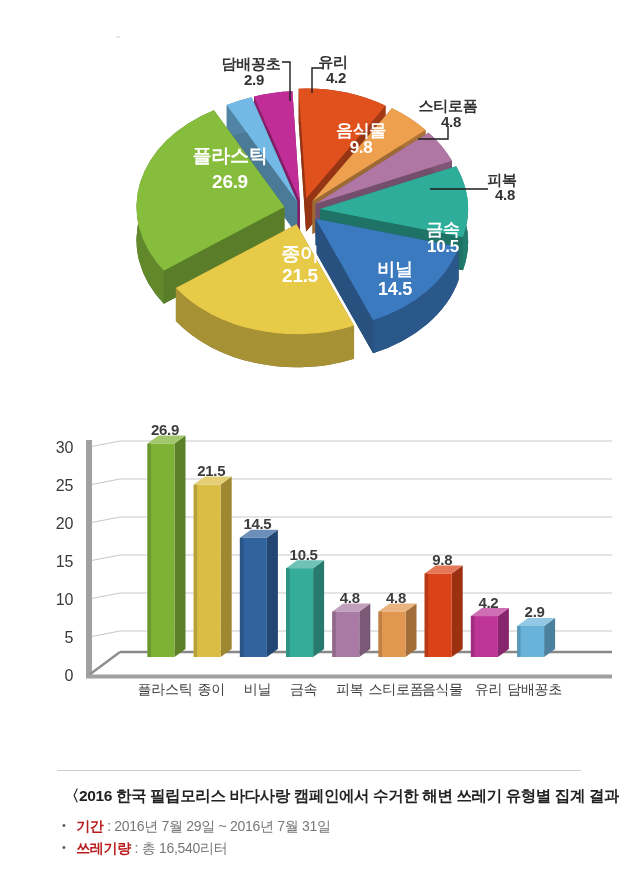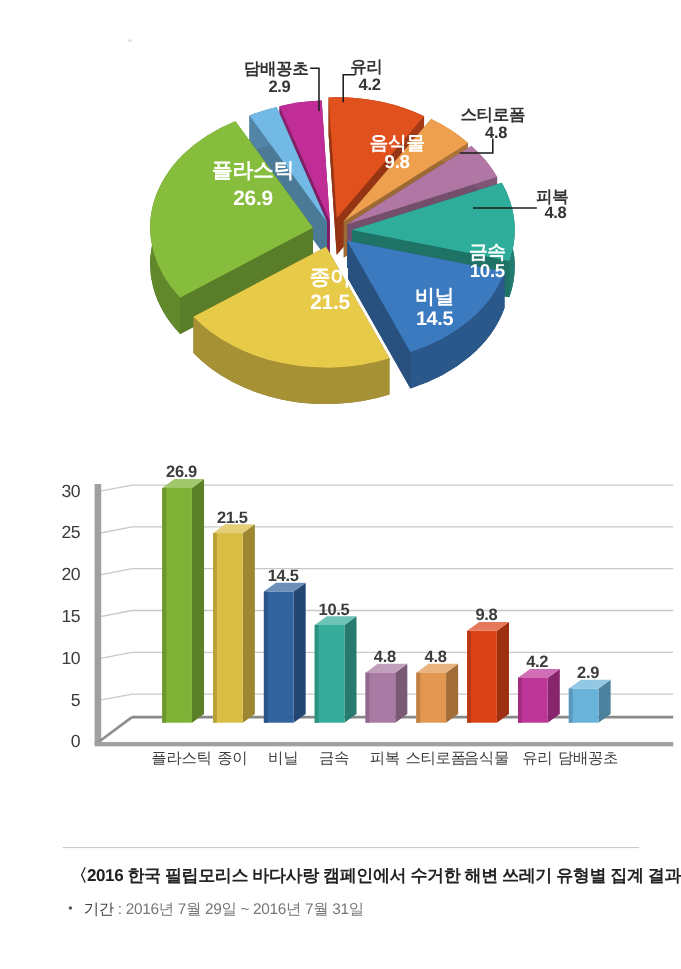--- a/index.html
+++ b/index.html
@@ -8,21 +8,21 @@
   #charts{position:absolute;left:0;top:0;}
   .speck{position:absolute;left:116px;top:36px;width:4px;height:2px;background:#e3e3e3;border-radius:1px;}
   .caption{position:absolute;left:0;top:770px;width:619px;height:111px;}
   .divider{position:absolute;left:57px;top:0;width:524px;height:1px;background:#cccccc;}
   .cap-title{position:absolute;left:64px;top:16px;width:540px;font-size:15.5px;font-weight:bold;
              color:#222222;letter-spacing:-0.4px;white-space:nowrap;}
   .bullet{position:absolute;left:62px;font-size:14px;color:#777777;letter-spacing:-0.3px;white-space:nowrap;}
   .bullet.b1{top:48px;}
   .bullet.b2{top:70px;}
   .b-dot{color:#555555;font-size:11px;margin-right:7px;vertical-align:2px;}
-  .b-label{font-weight:normal;color:#404040;margin-top:31px;}
+  .b-label{font-weight:bold;color:#b91c1c;margin-top:31px;}
 </style>
 </head>
 <body>
 
 <div class="stage">
   <svg id="charts" width="619" height="770" viewBox="0 0 619 770">
       <g>
         <g>
           <path d="M 299.82708956459817 234.22851857126986 L 254.09257439710595 129.612301778803 A 148 110 0 0 1 292.42997672907285 124.36599720972625 Z" fill="rgb(106,25,83)"></path>
           <path d="M 299.82708956459817 201.22851857126986 L 254.09257439710595 96.61230177880297 L 254.09257439710595 129.612301778803 L 299.82708956459817 234.22851857126986 Z" fill="rgb(127,30,99)"></path>
@@ -212,14 +212,19 @@
   <div class="speck"></div>
 
   <div class="caption">
     <div class="divider"></div>
     <div class="cap-title">〈2016 한국 필립모리스 바다사랑 캠페인에서 수거한 해변 쓰레기 유형별 집계 결과〉</div>
     <div class="bullet b1">
       <span class="b-dot">•</span>
       <span class="b-label">기간</span>
       <span class="b-text">: 2016년 7월 29일 ~ 2016년 7월 31일</span>
     </div>
+    <div class="bullet b2">
+      <span class="b-dot">•</span>
+      <span class="b-label">쓰레기량</span>
+      <span class="b-text">: 총 16,540리터</span>
+    </div>
   </div>
 </div>
 
 </body></html>

